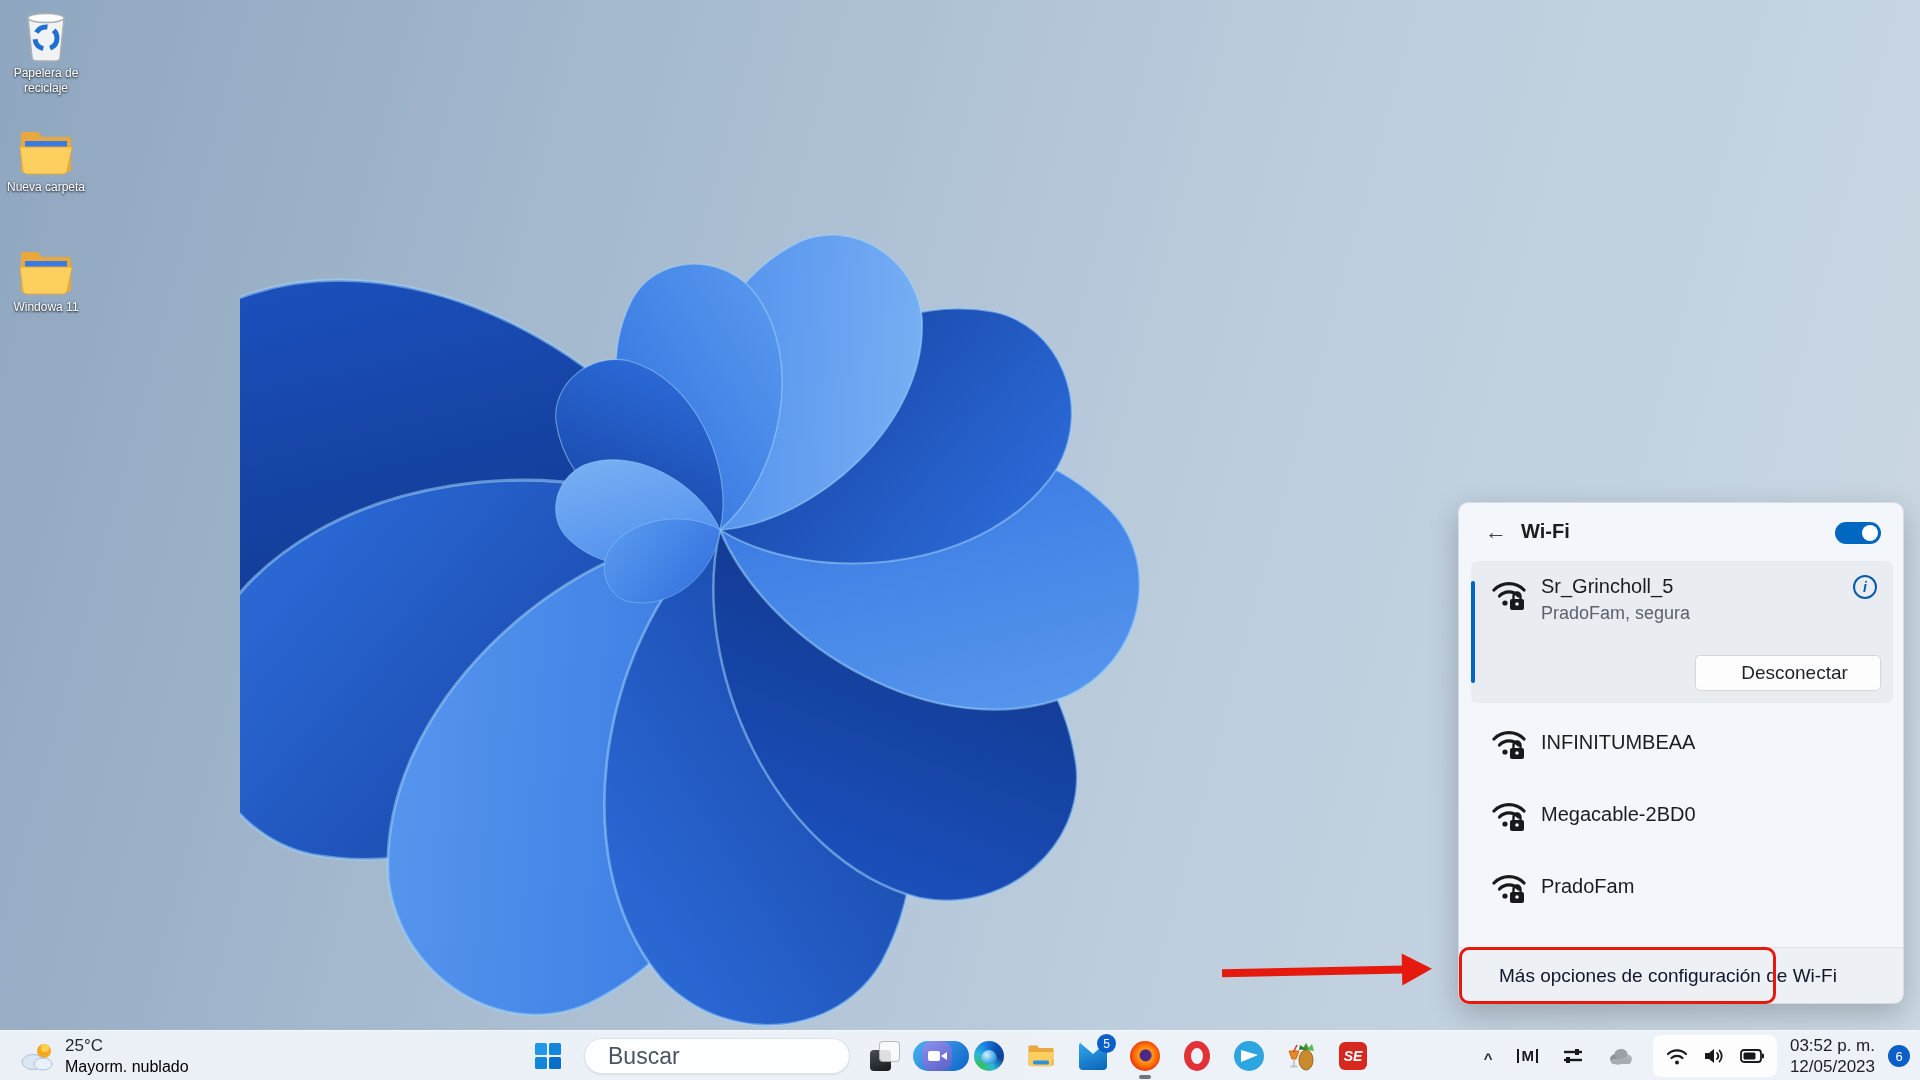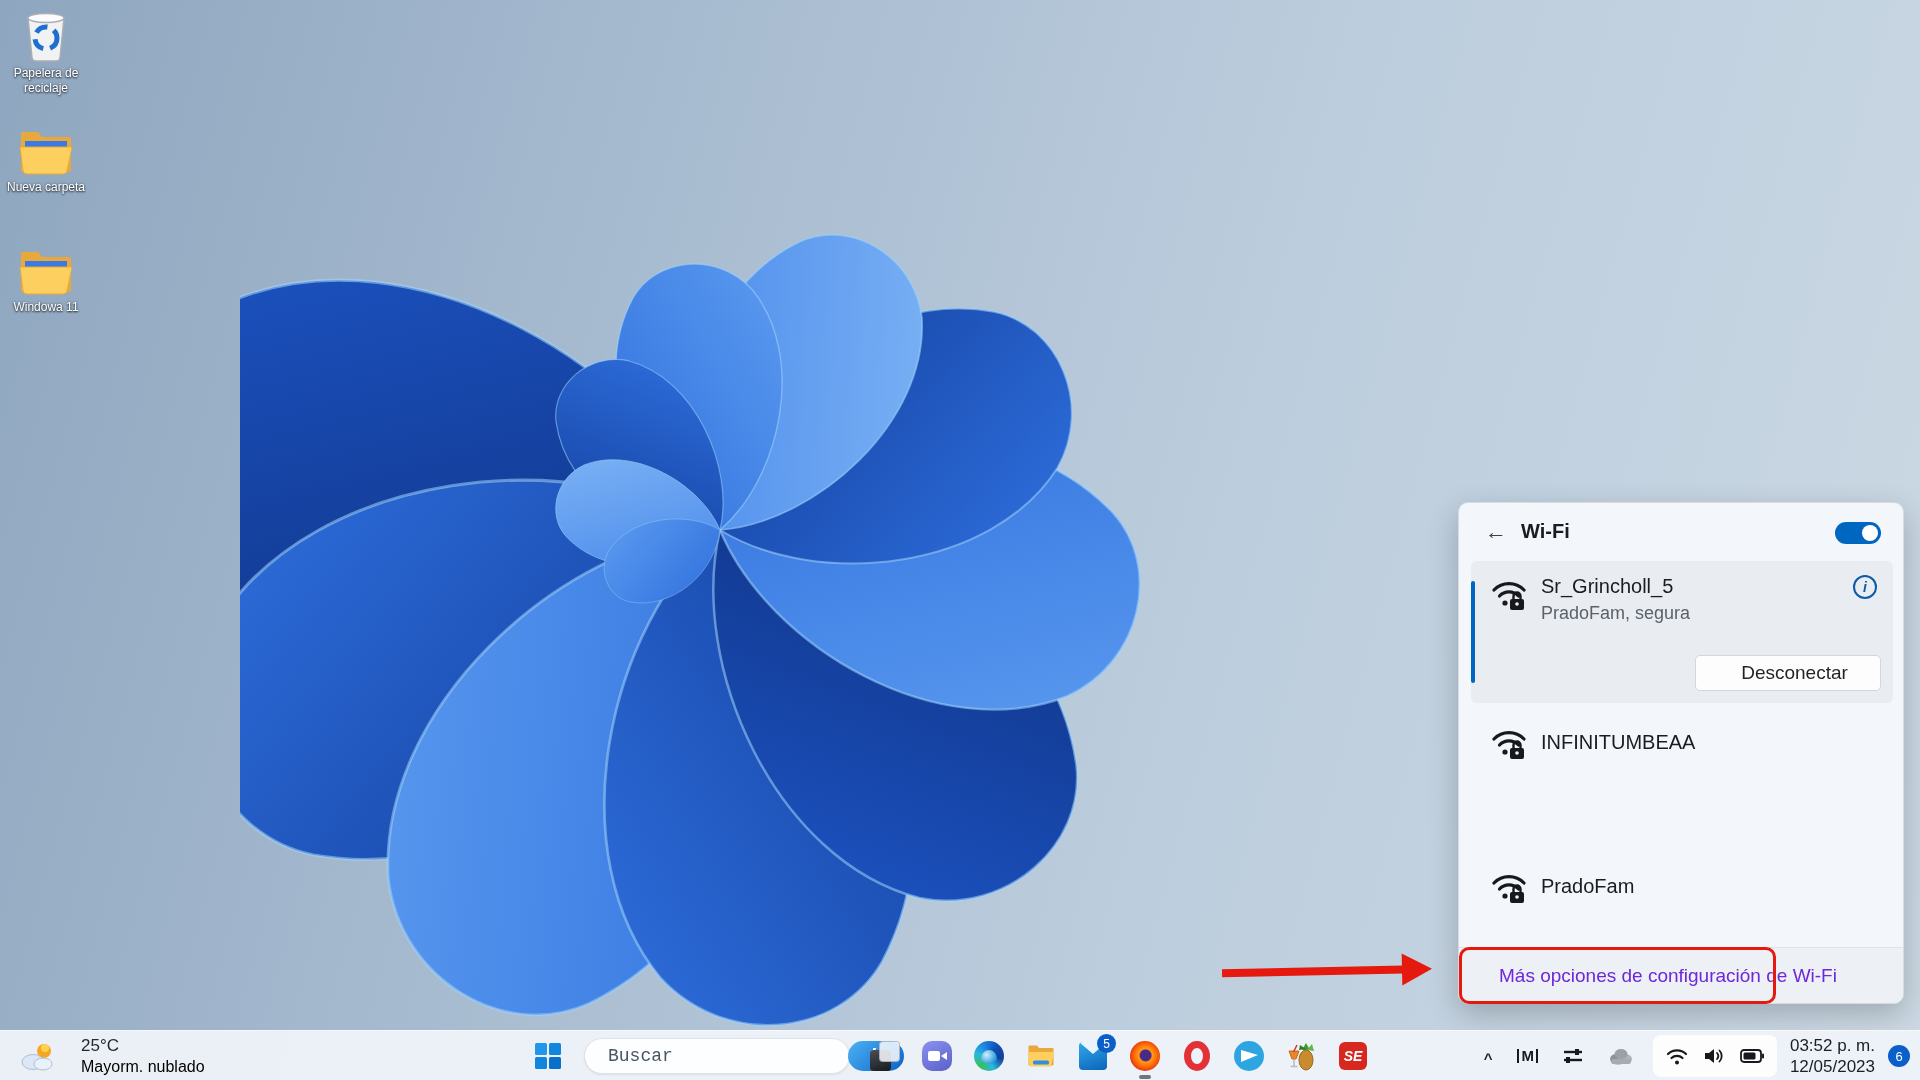--- a/index.html
+++ b/index.html
@@ -44,49 +44,49 @@
     background:#fdfdfd; border:1px solid #d2d7dc; border-radius:5px; font-size:19px; color:#1f2327;
     font-family:"Liberation Sans",sans-serif; cursor:pointer;padding-left:13px; }
 
   .wp-row { position:absolute; left:12px; width:422px; height:72px; border-radius:6px; cursor:pointer; }
   .wp-row .net-ico { position:absolute; left:18px; top:16px; }
   .wp-row .row-name { position:absolute; left:70px; top:23px; font-size:20px; color:#1a1d20; }
   #row-0 { top:205px; } #row-1 { top:277px; } #row-2 { top:349px; } #row-3 { top:421px; }
 
   .wp-footer { position:absolute; left:0; bottom:0; width:100%; height:56px; background:#edf0f4;
     border-top:1px solid #dfe3e8; border-radius:0 0 10px 10px; cursor:pointer; }
-  .wp-footer span { position:absolute; left:40px; top:17px; font-size:19px; color:#6d28d9; }
+  .wp-footer span { position:absolute; left:40px; top:17px; font-size:19px; color:#0f172a; }
 
   
   #anno-box { position:absolute; left:1459px; top:947px; width:317px; height:57px;
     border:3px solid #e6190e; border-radius:10px; z-index:40; pointer-events:none; }
   #anno-arrow { position:absolute; left:1222px; top:948px; width:212px; height:44px; z-index:40;
     transform:rotate(-1.2deg); pointer-events:none; }
   #anno-arrow .shaft { position:absolute; left:0; top:19px; width:182px; height:8px; background:#e6190e; }
   #anno-arrow .head { position:absolute; left:180px; top:7px; width:0; height:0;
     border-left:30px solid #e6190e; border-top:16px solid transparent; border-bottom:16px solid transparent; }
 
   
   #taskbar { position:absolute; left:0; bottom:0; width:1920px; height:50px;
     background:rgba(238,243,249,.96); border-top:1px solid rgba(255,255,255,.5); z-index:30; }
-  #weather { position:absolute; left:12px; top:4px; height:42px; display:flex; align-items:center; gap:25px;
+  #weather { position:absolute; left:12px; top:4px; height:42px; display:flex; align-items:center; gap:9px;
     padding:0 8px; border-radius:6px; cursor:pointer; }
   #weather .wtxt { line-height:1.2; }
   .w-temp { font-size:17px; color:#24292e; }
   .w-cond { font-size:16px; color:#000000; }
 
   #center-bar { position:absolute; left:528px; top:0; height:50px; display:flex; align-items:center; gap:16px; }
   .tb-btn { width:40px; height:40px; display:flex; align-items:center; justify-content:center;
     border-radius:6px; cursor:pointer; position:relative; }
 
   #search-box { width:266px; height:36px; background:#fdfeff; border:1px solid #dde3ea;
     border-radius:18px; display:flex; align-items:center; padding:0 4px 0 14px; gap:9px;
     box-shadow:0 1px 2px rgba(0,0,0,.08); cursor:text; }
-  #search-input { border:none; outline:none; flex:1; font-size:18px; color:#1d4ed8; background:transparent;
-    font-family:Liberation Mono, monospace; }
+  #search-input { border:none; outline:none; flex:1; font-size:23px; color:#1d4ed8; background:transparent;
+    font-family:Liberation Sans, sans-serif; }
   #search-input::placeholder { color:#4a5560; opacity:1; }
   #bing-btn { width:56px; height:30px; border-radius:15px; flex:none;
     background:linear-gradient(135deg,#4cb2f3,#0d62c9); display:flex; align-items:center; justify-content:center;
     cursor:pointer; }
   #bing-btn .bglyph { color:#fff; font-size:19px; font-weight:700; font-style:italic; transform:translateY(-1px); }
 
   #apps { display:flex; align-items:center; gap:22px; margin-left:4px; }
   .app { width:30px; height:30px; position:relative; cursor:pointer; }
 
   .tv-back { position:absolute; left:0; bottom:0; width:21px; height:21px; border-radius:4px;
@@ -239,20 +239,31 @@
         <path d="M5 15 A 21 21 0 0 1 35 15" fill="none" stroke="#17191c" stroke-width="3.2" stroke-linecap="round"></path>
         <path d="M10.5 21 A 13 13 0 0 1 29.5 21" fill="none" stroke="#17191c" stroke-width="3.2" stroke-linecap="round"></path>
         <circle cx="16" cy="28" r="2.6" fill="#17191c"></circle>
         <rect x="21" y="24" width="14" height="11" rx="2" fill="#17191c"></rect>
         <path d="M24.5 24 v-3 a3.5 3.5 0 0 1 7 0 v3" fill="none" stroke="#17191c" stroke-width="2.4"></path>
         <circle cx="28" cy="29" r="1.8" fill="#f3f6fa"></circle>
       </svg>
       <div class="row-name">INFINITUMBEAA</div>
     </div>
 
+    <div class="wp-row" id="row-1">
+      <svg class="net-ico" width="40" height="38" viewBox="0 0 40 38">
+        <path d="M5 15 A 21 21 0 0 1 35 15" fill="none" stroke="#17191c" stroke-width="3.2" stroke-linecap="round"></path>
+        <path d="M10.5 21 A 13 13 0 0 1 29.5 21" fill="none" stroke="#17191c" stroke-width="3.2" stroke-linecap="round"></path>
+        <circle cx="16" cy="28" r="2.6" fill="#17191c"></circle>
+        <rect x="21" y="24" width="14" height="11" rx="2" fill="#17191c"></rect>
+        <path d="M24.5 24 v-3 a3.5 3.5 0 0 1 7 0 v3" fill="none" stroke="#17191c" stroke-width="2.4"></path>
+        <circle cx="28" cy="29" r="1.8" fill="#f3f6fa"></circle>
+      </svg>
+      <div class="row-name">Megacable-2BD0</div>
+    </div>
 
     <div class="wp-row" id="row-2">
       <svg class="net-ico" width="40" height="38" viewBox="0 0 40 38">
         <path d="M5 15 A 21 21 0 0 1 35 15" fill="none" stroke="#17191c" stroke-width="3.2" stroke-linecap="round"></path>
         <path d="M10.5 21 A 13 13 0 0 1 29.5 21" fill="none" stroke="#17191c" stroke-width="3.2" stroke-linecap="round"></path>
         <circle cx="16" cy="28" r="2.6" fill="#17191c"></circle>
         <rect x="21" y="24" width="14" height="11" rx="2" fill="#17191c"></rect>
         <path d="M24.5 24 v-3 a3.5 3.5 0 0 1 7 0 v3" fill="none" stroke="#17191c" stroke-width="2.4"></path>
         <circle cx="28" cy="29" r="1.8" fill="#f3f6fa"></circle>
       </svg>

